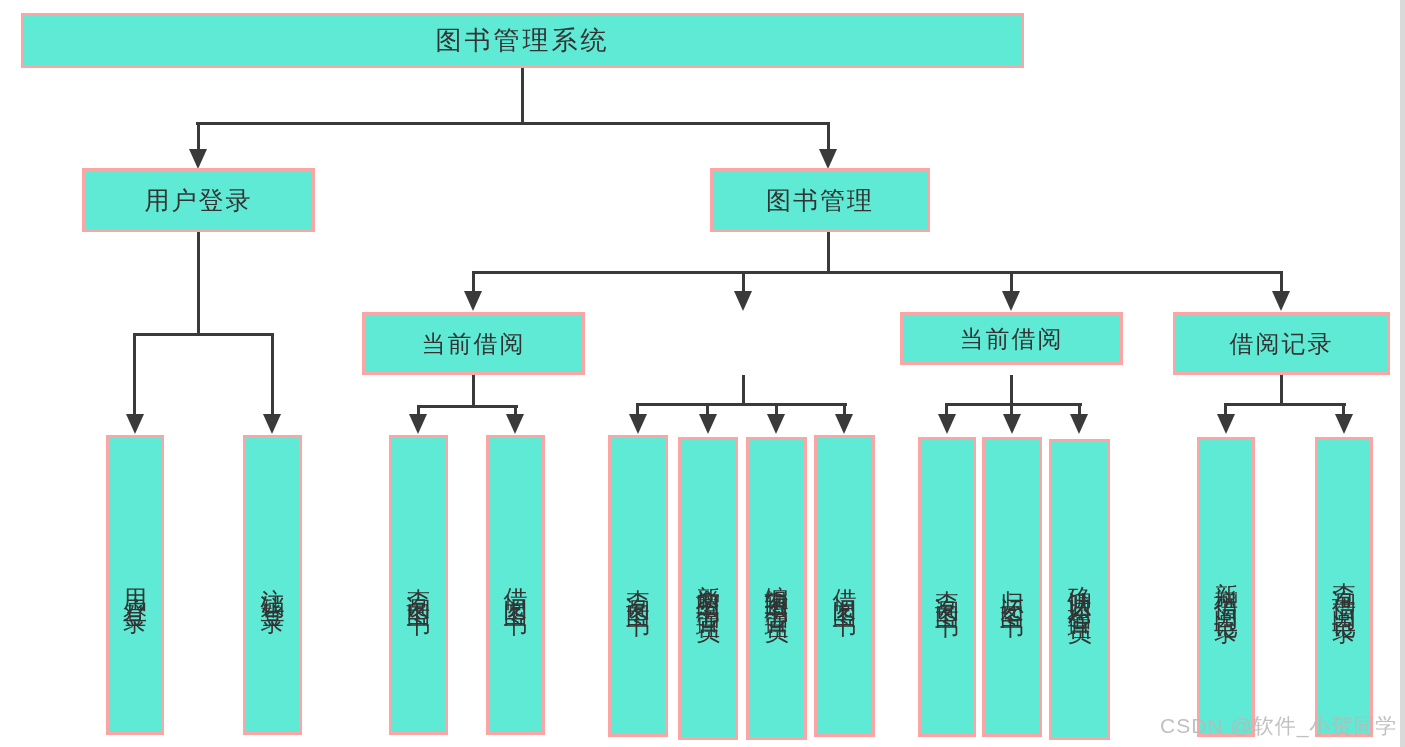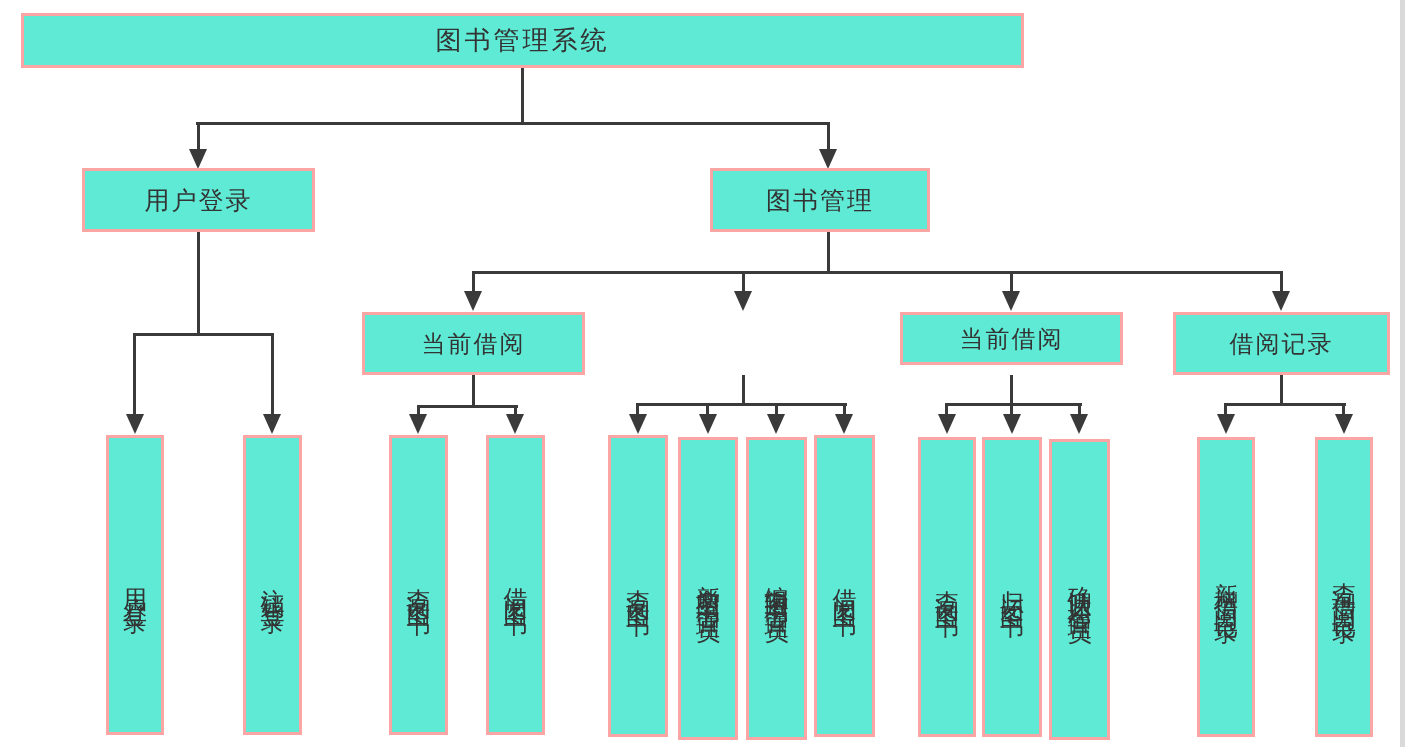--- a/index.html
+++ b/index.html
@@ -168,14 +168,15 @@
 
   <div class="box v" style="left:1197px; top:437px; width:58px; height:300px;">
     <span>新增借阅记录</span>
   </div>
   <div class="box v" style="left:1315px; top:437px; width:58px; height:300px;">
     <span>查询借阅记录</span>
   </div>
 
   <div class="edge-strip" style="left:1400px; top:0; width:5px; height:747px;"></div>
 
+  <div class="wm">CSDN @软件_小贺同学</div>
 
 </div>
 
 </body></html>

